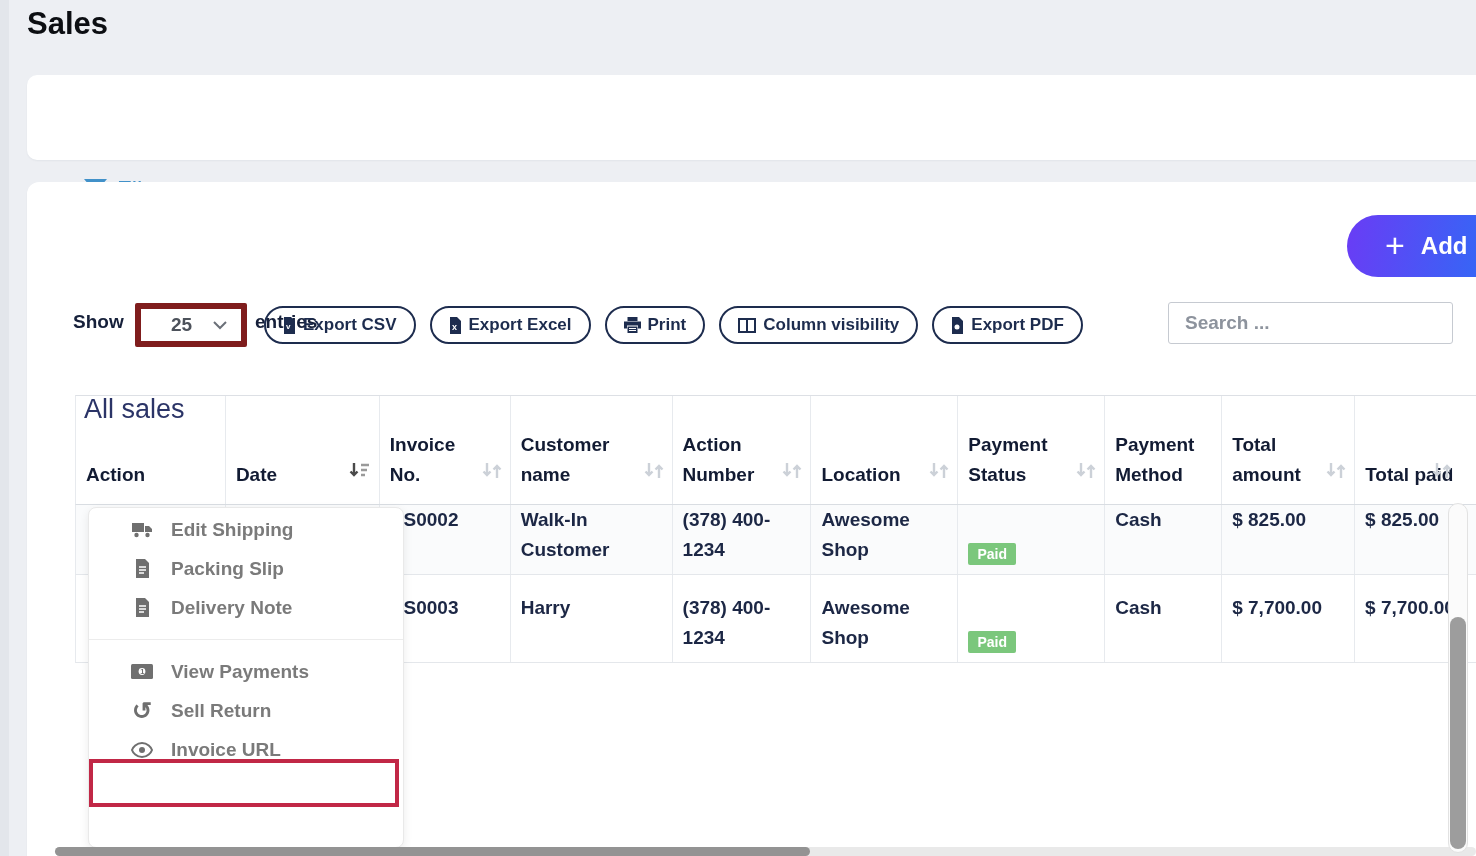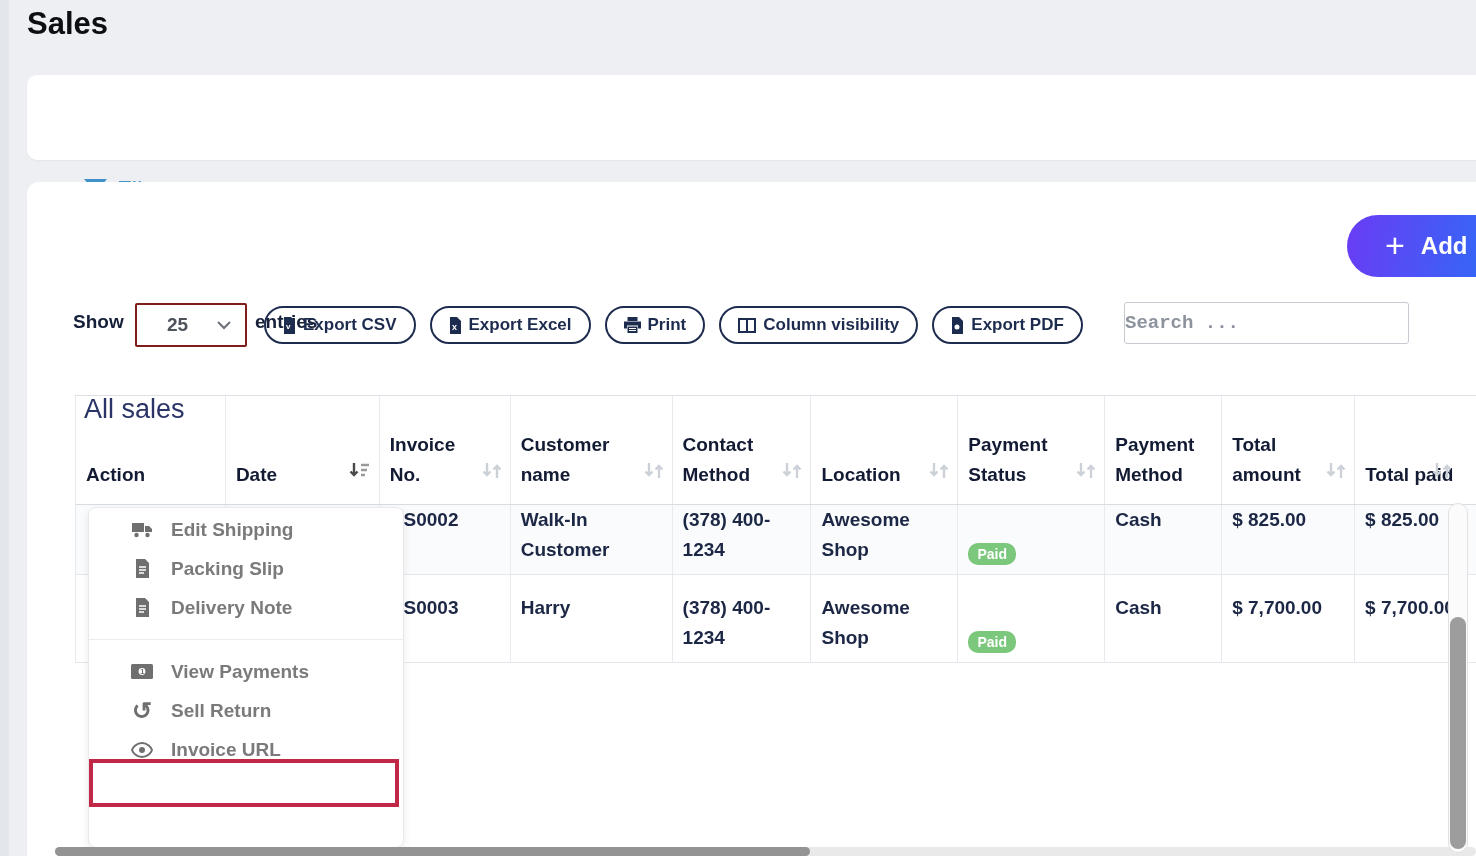--- a/index.html
+++ b/index.html
@@ -13,42 +13,42 @@
   .sales-card{left:27px;top:182px;width:1464px;height:700px;border-radius:12px;}
   .all-sales{position:absolute;left:57px;top:212px;margin:0;font-size:27px;font-weight:normal;color:#2b3467;}
   .add-btn{position:absolute;left:1347px;top:215px;width:172px;height:62px;border:none;border-radius:31px;
     background:linear-gradient(100deg,#6a3cf5 0%,#2e6cf6 90%);color:#fff;display:flex;align-items:center;
     padding:0 0 0 38px;gap:16px;cursor:pointer;font-family:inherit;}
   .add-plus{font-size:34px;font-weight:300;line-height:1;margin-top:-3px;}
   .add-label{font-size:24px;font-weight:bold;}
   .show-label,.entries-label{position:absolute;top:311px;font-size:19px;font-weight:bold;color:#16203a;}
   .show-label{left:73px;}
   .entries-label{left:255px;z-index:1;}
-  .page-size{position:absolute;left:135px;top:303px;width:112px;height:44px;border:2px solid #7f1d1d;border-radius:2px;
+  .page-size{position:absolute;left:135px;top:303px;width:112px;height:44px;border:6px solid #7f1d1d;border-radius:2px;
     background:#fff;display:flex;align-items:center;justify-content:space-between;padding:0 14px 0 30px;box-sizing:border-box;cursor:pointer;}
   .page-size span{font-size:19px;font-weight:bold;color:#4d525b;}
   .btn-row{position:absolute;left:264px;top:306px;display:flex;gap:14px;z-index:2;}
   .pill-btn{height:38px;border:2px solid #1d2c4e;border-radius:19px;background:transparent;color:#1d2c4e;
     display:flex;align-items:center;gap:7px;padding:0 17px;font-size:17px;font-weight:bold;font-family:inherit;cursor:pointer;white-space:nowrap;}
-  .search{position:absolute;left:1124px;top:302px;width:285px;height:42px;border:1px solid #c6cad1;border-radius:3px;
-    box-sizing:border-box;padding:0 0 0 0;font-size:19px;font-family:Liberation Mono, monospace;color:#3a3f46;background:#fff;}
+  .search{position:absolute;left:1168px;top:302px;width:285px;height:42px;border:1px solid #c6cad1;border-radius:3px;
+    box-sizing:border-box;padding:0 0 0 16px;font-size:19px;font-family:Liberation Sans, sans-serif;color:#3a3f46;background:#fff;}
   .search::placeholder{color:#8d939d;font-weight:bold;}
   
   .tbl{position:absolute;left:75px;top:395px;width:1430px;}
   .thead{display:flex;height:110px;border-top:1px solid #dde0e5;border-bottom:1px solid #d9dde2;border-left:1px solid #e7eaee;box-sizing:border-box;}
   .th{position:relative;display:flex;flex-direction:column;justify-content:flex-end;box-sizing:border-box;
     padding:0 34px 14px 10px;border-right:1px solid #e7eaee;font-size:19px;font-weight:bold;color:#121b33;line-height:30px;}
   .sorts{position:absolute;right:8px;bottom:16px;}
   .tbody-viewport{height:158px;overflow:hidden;}
   .tbody-inner{transform:translateY(-18px);}
   .tr{display:flex;height:88px;box-sizing:border-box;border-bottom:1px solid #e4e7eb;border-left:1px solid #e7eaee;}
   .tr.odd{background:#fafbfc;}
   .tr.even{background:#fff;}
   .td{box-sizing:border-box;padding:18px 10px 0 10px;border-right:1px solid #e7eaee;font-size:19px;font-weight:bold;color:#1c2745;line-height:30px;}
-  .badge{display:inline-block;background:#7bc77c;color:#fff;font-size:14px;font-weight:bold;border-radius:10px;padding:3px 9px;line-height:16px;margin-top:38px;}
+  .badge{display:inline-block;background:#7bc77c;color:#fff;font-size:14px;font-weight:bold;border-radius:2px;padding:3px 9px;line-height:16px;margin-top:38px;}
   
   .c0{width:150px;} .c1{width:154px;} .c2{width:131px;} .c3{width:162px;} .c4{width:139px;}
   .c5{width:147px;} .c6{width:147px;} .c7{width:117px;} .c8{width:133px;} .c9{width:150px;}
   .th.c9 .sorts{right:52px;}
   
   .menu{position:absolute;left:88px;top:507px;width:316px;height:341px;background:#fff;border:1px solid #e9e9e9;
     border-radius:8px;box-shadow:0 3px 10px rgba(0,0,0,.08);z-index:5;box-sizing:border-box;padding-top:2px;}
   .mi{height:39px;display:flex;align-items:center;gap:16px;padding-left:40px;cursor:pointer;}
   .mi-ic{width:26px;display:flex;justify-content:center;color:#6f6f6f;}
   .mi-label{font-size:19px;font-weight:bold;color:#7a7a7a;white-space:nowrap;}
@@ -165,21 +165,21 @@
       <div class="th c3">
           <span>Customer name</span>
         <span class="sorts">
           <svg width="20" height="17" viewBox="0 0 20 17">
               <path d="M5 1v12M1.5 9.5L5 13l3.5-3.5" fill="none" stroke="#ccd1d8" stroke-width="2.4"></path>
               <path d="M15 16V4M11.5 7.5L15 4l3.5 3.5" fill="none" stroke="#ccd1d8" stroke-width="2.4"></path>
             </svg>
         </span>
       </div>
       <div class="th c4">
-          <span>Contact Method</span>
+          <span>Action Number</span>
         <span class="sorts">
           <svg width="20" height="17" viewBox="0 0 20 17">
               <path d="M5 1v12M1.5 9.5L5 13l3.5-3.5" fill="none" stroke="#ccd1d8" stroke-width="2.4"></path>
               <path d="M15 16V4M11.5 7.5L15 4l3.5 3.5" fill="none" stroke="#ccd1d8" stroke-width="2.4"></path>
             </svg>
         </span>
       </div>
       <div class="th c5">
           <span>Location</span>
         <span class="sorts">

